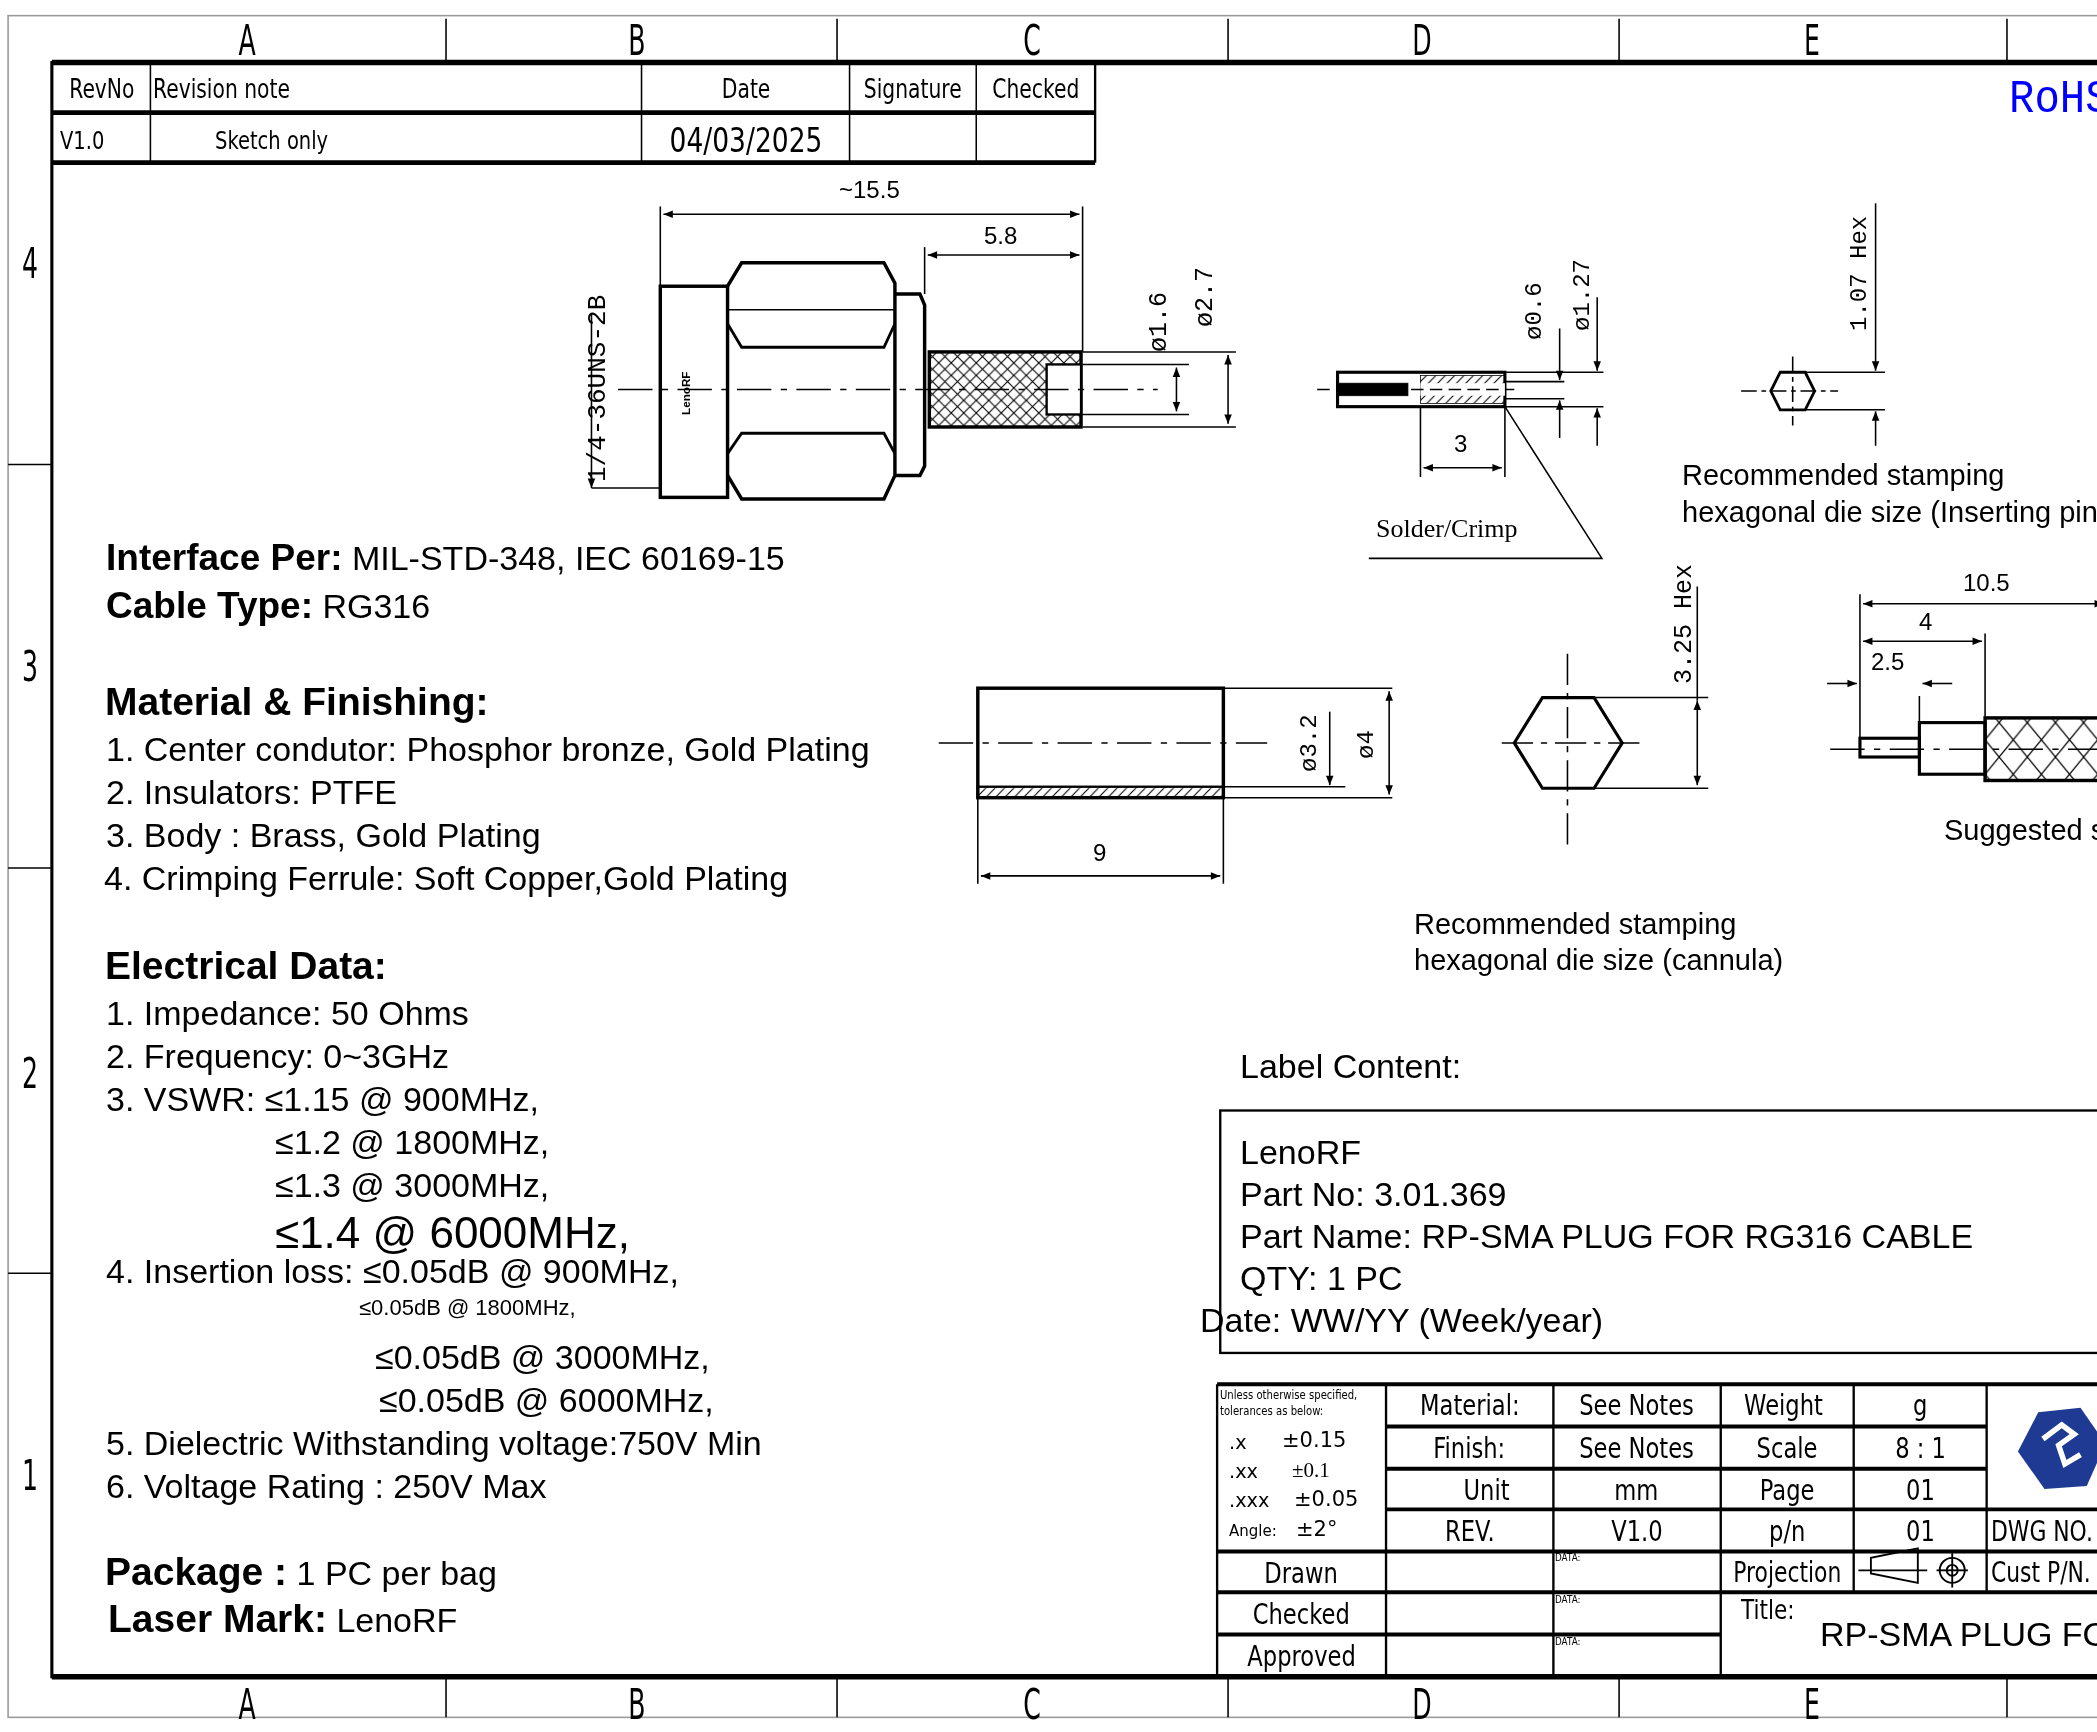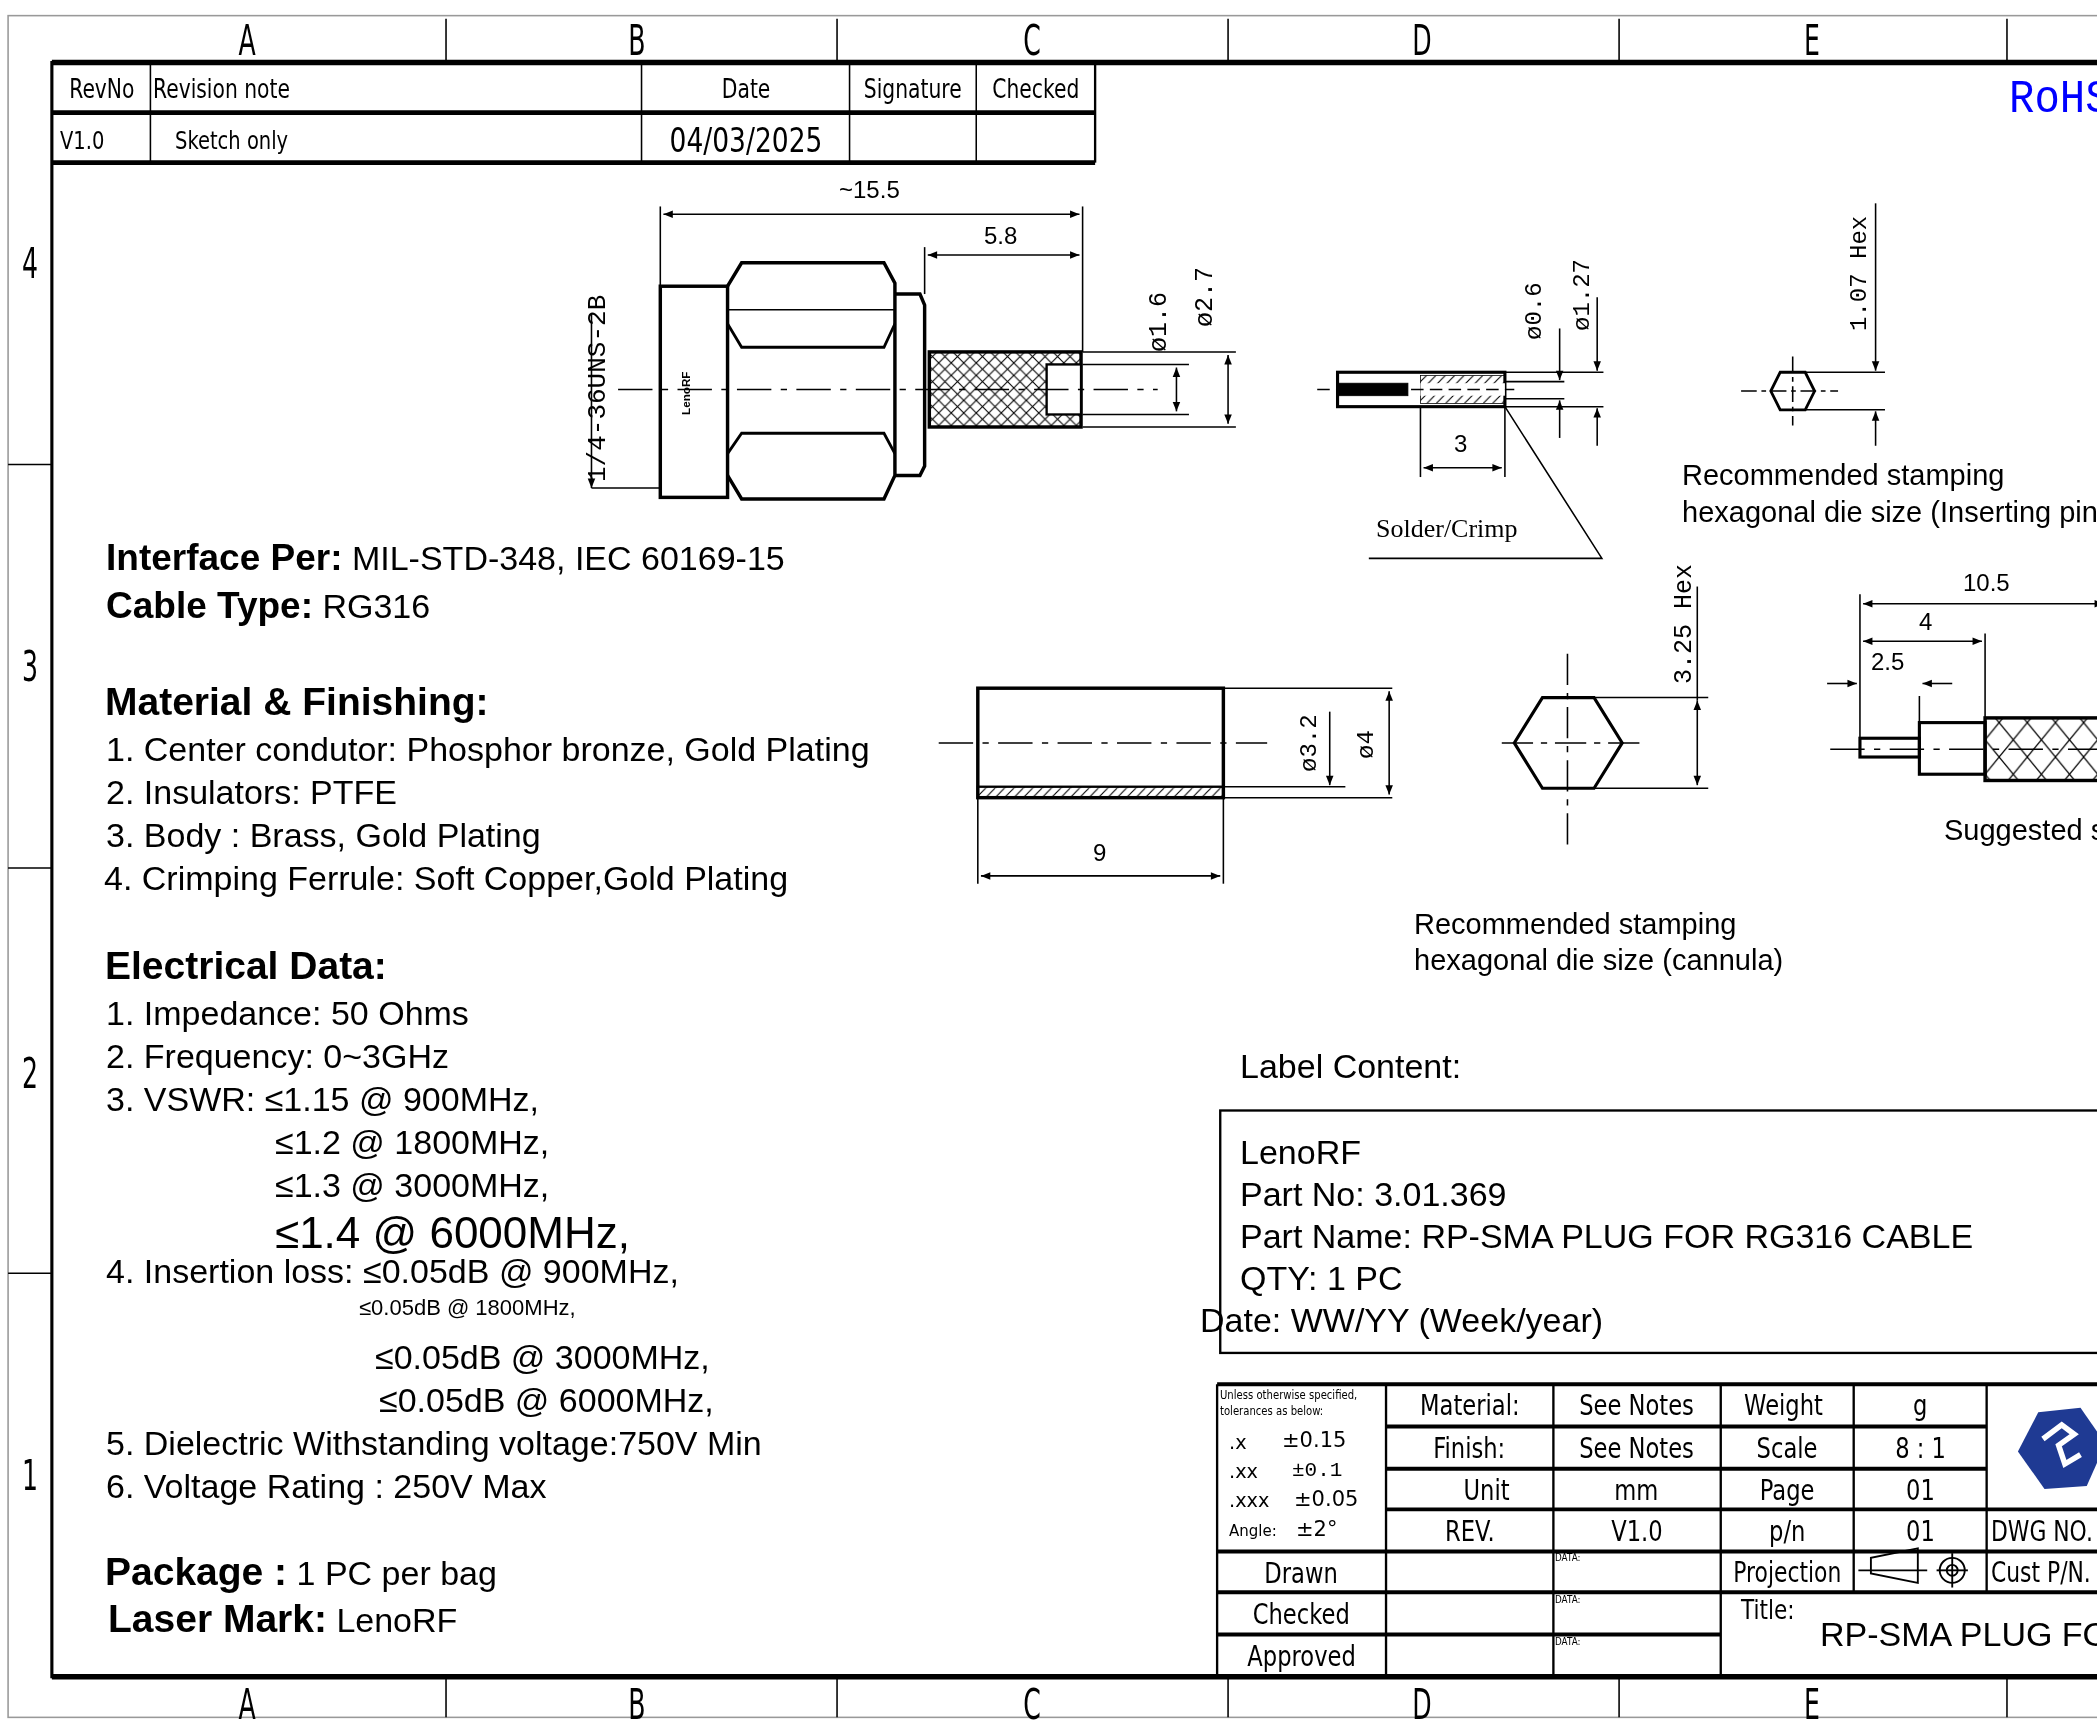--- a/index.html
+++ b/index.html
@@ -236,21 +236,21 @@
   <div class="cell" style="left:849px;top:65px;width:127px;height:48px;font-size:26px">
         <span>Signature</span>
       </div>
   <div class="cell" style="left:976px;top:65px;width:119px;height:48px;font-size:26px">
         <span>Checked</span>
       </div>
   <div>
     <div class="cell" style="left:52px;top:117px;width:84px;height:46px;font-size:25px;justify-content:flex-start;padding-left:8.4px">
           <span style="transform-origin:left">V1.0</span>
         </div>
-    <div class="cell" style="left:164px;top:117px;width:210px;height:46px;font-size:25px;justify-content:flex-start;padding-left:10.5px">
+    <div class="cell" style="left:172px;top:117px;width:210px;height:46px;font-size:25px;justify-content:center;padding-left:10.5px">
           <span style="transform-origin:left">Sketch only</span>
         </div>
     <div class="cell mono" style="left:642px;top:117px;width:208px;height:46px;font-size:34px">
           <span>04/03/2025</span>
         </div>
   </div>
 </div>
 
 <div class="t mono" style="left:2009px;top:76px;font-size:47px;color:#0000FF;transform:scaleX(0.9);transform-origin:left top">RoHS Compliant.</div>
 
@@ -328,21 +328,21 @@
   <div class="t" style="left:1200px;top:1303px;font-size:34px">Date: WW/YY  (Week/year)</div>
 </div>
 
 <div>
 
   <div class="t" style="left:1220px;top:1389px;font-size:12.6px;font-family:'DejaVu Sans',sans-serif;transform:scaleX(0.8);transform-origin:left top">Unless otherwise specified,</div>
   <div class="t" style="left:1220px;top:1405px;font-size:12.6px;font-family:'DejaVu Sans',sans-serif;transform:scaleX(0.8);transform-origin:left top">tolerances as below:</div>
   <div class="t" style="left:1229px;top:1433px;font-size:19.3px;font-family:'DejaVu Sans',sans-serif">.x</div>
   <div class="t" style="left:1282px;top:1430px;font-size:21px;font-family:'DejaVu Sans',sans-serif">±0.15</div>
   <div class="t" style="left:1229px;top:1462px;font-size:19.3px;font-family:'DejaVu Sans',sans-serif">.xx</div>
-  <div class="t" style="left:1292px;top:1460px;font-size:21px;font-family:Liberation Mono, monospace">±0.1</div>
+  <div class="t" style="left:1292px;top:1460px;font-size:21px;font-family:Liberation Serif, serif">±0.1</div>
   <div class="t" style="left:1229px;top:1491px;font-size:19.3px;font-family:'DejaVu Sans',sans-serif">.xxx</div>
   <div class="t" style="left:1294px;top:1489px;font-size:21px;font-family:'DejaVu Sans',sans-serif">±0.05</div>
   <div class="t" style="left:1229px;top:1524px;font-size:15px;font-family:'DejaVu Sans',sans-serif">Angle:</div>
   <div class="t" style="left:1296px;top:1519px;font-size:21px;font-family:'DejaVu Sans',sans-serif">±2°</div>
 
   <div class="cell" style="left:1386px;top:1384px;width:167px;height:42px;font-size:29px">
         <span>Material:</span>
       </div>
   <div class="cell" style="left:1553px;top:1384px;width:167px;height:42px;font-size:29px">
         <span>See Notes</span>

